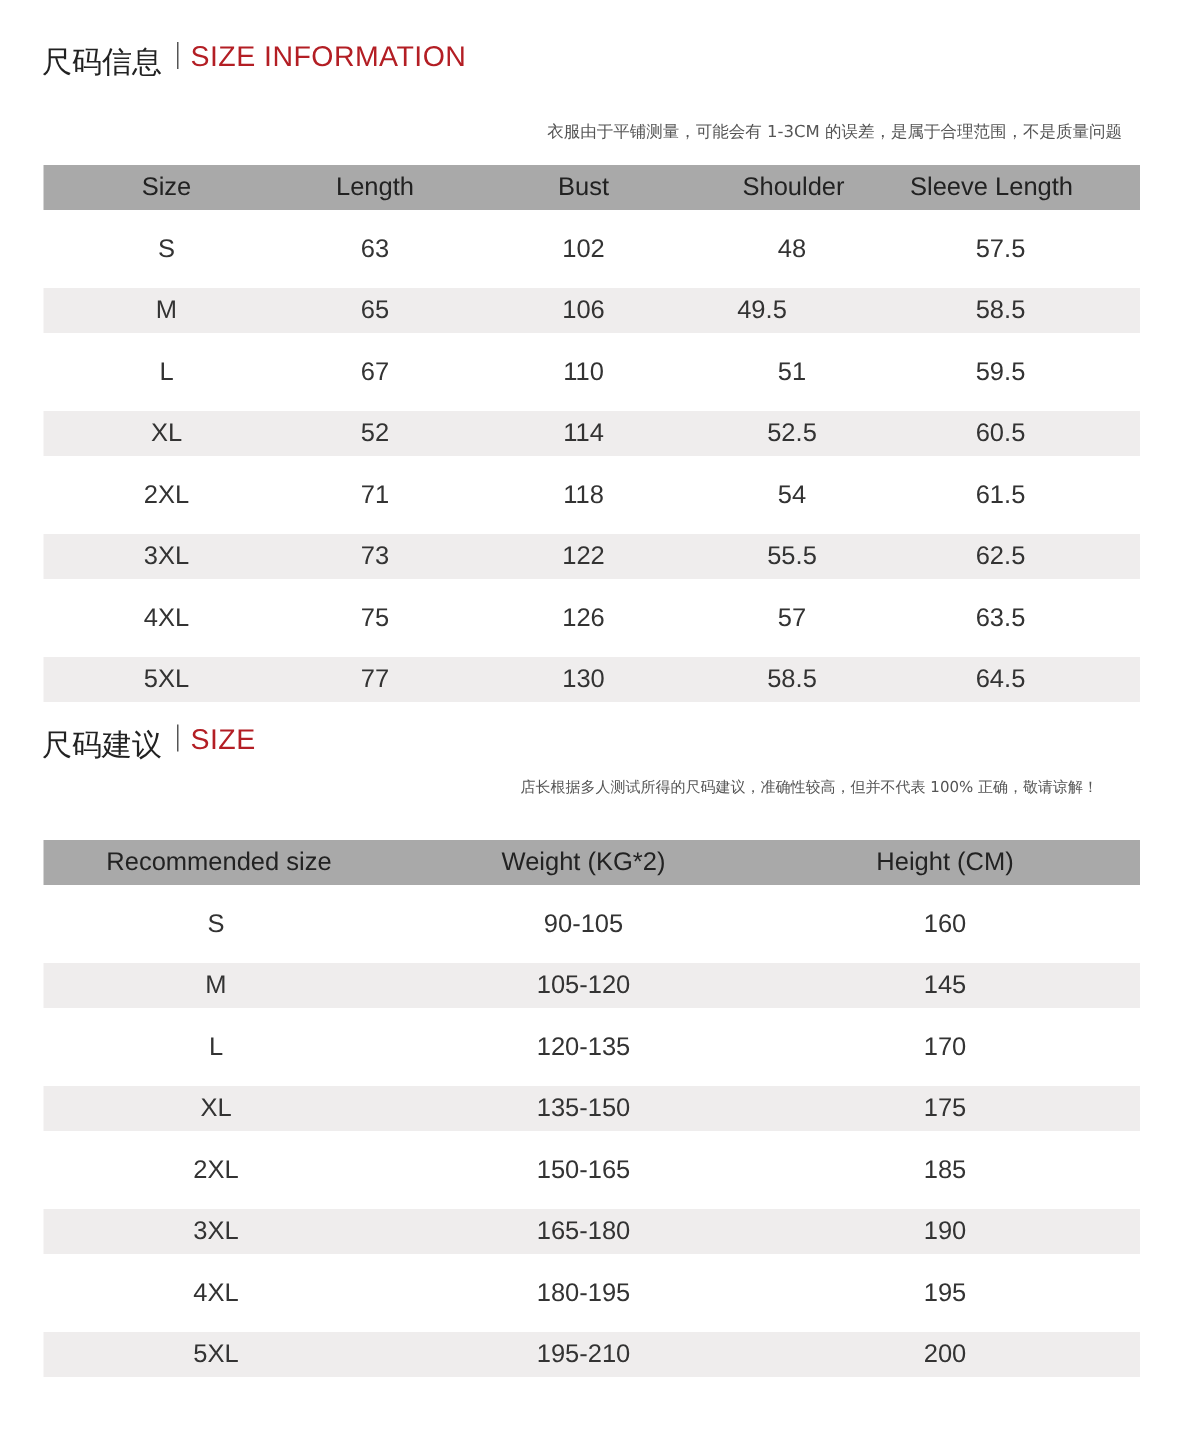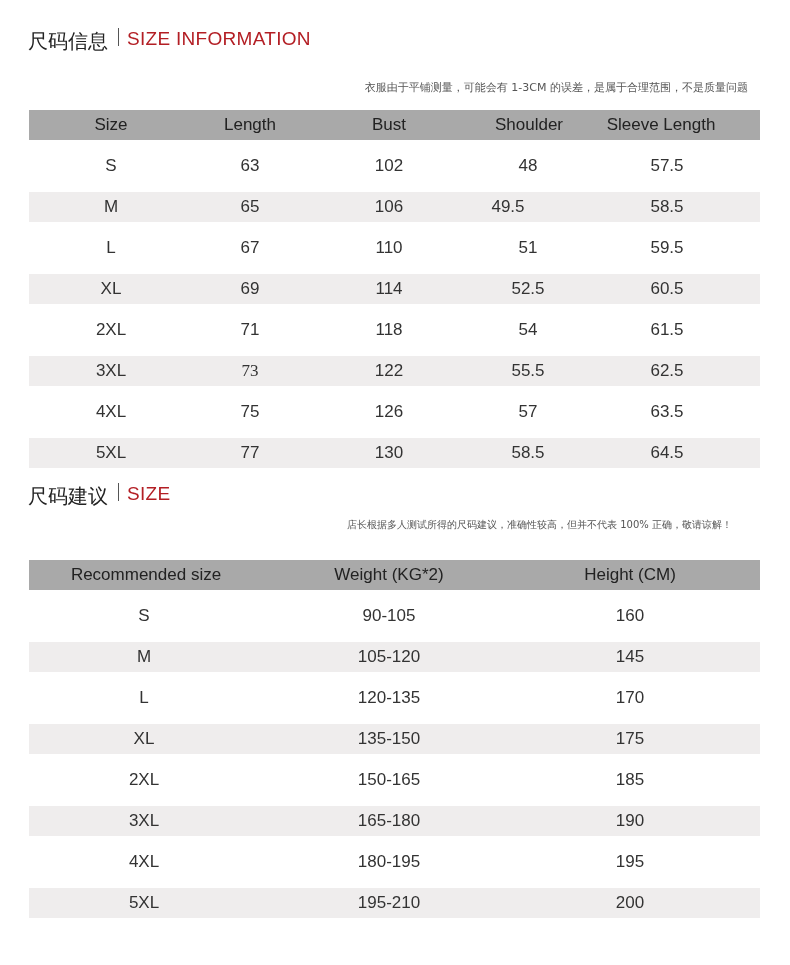--- a/index.html
+++ b/index.html
@@ -59,37 +59,37 @@
       <div class="bg"></div>
       <span class="cell" style="left: 82px;">L</span>
       <span class="cell" style="left: 221px;">67</span>
       <span class="cell" style="left: 360px;">110</span>
       <span class="cell" style="left: 499px;">51</span>
       <span class="cell" style="left: 638px;">59.5</span>
     </div>
     <div class="row stripe">
       <div class="bg"></div>
       <span class="cell" style="left: 82px;">XL</span>
-      <span class="cell" style="left: 221px;">69</span>
+      <span class="cell" style="left: 221px;">52</span>
       <span class="cell" style="left: 360px;">114</span>
       <span class="cell" style="left: 499px;">52.5</span>
       <span class="cell" style="left: 638px;">60.5</span>
     </div>
     <div class="row">
       <div class="bg"></div>
       <span class="cell" style="left: 82px;">2XL</span>
       <span class="cell" style="left: 221px;">71</span>
       <span class="cell" style="left: 360px;">118</span>
       <span class="cell" style="left: 499px;">54</span>
       <span class="cell" style="left: 638px;">61.5</span>
     </div>
     <div class="row stripe">
       <div class="bg"></div>
       <span class="cell" style="left: 82px;">3XL</span>
-      <span class="cell" style="left: 221px; font-family: Liberation Serif, serif;">73</span>
+      <span class="cell" style="left: 221px;">73</span>
       <span class="cell" style="left: 360px;">122</span>
       <span class="cell" style="left: 499px;">55.5</span>
       <span class="cell" style="left: 638px;">62.5</span>
     </div>
     <div class="row">
       <div class="bg"></div>
       <span class="cell" style="left: 82px;">4XL</span>
       <span class="cell" style="left: 221px;">75</span>
       <span class="cell" style="left: 360px; text-align: right;">126</span>
       <span class="cell" style="left: 499px;">57</span>

